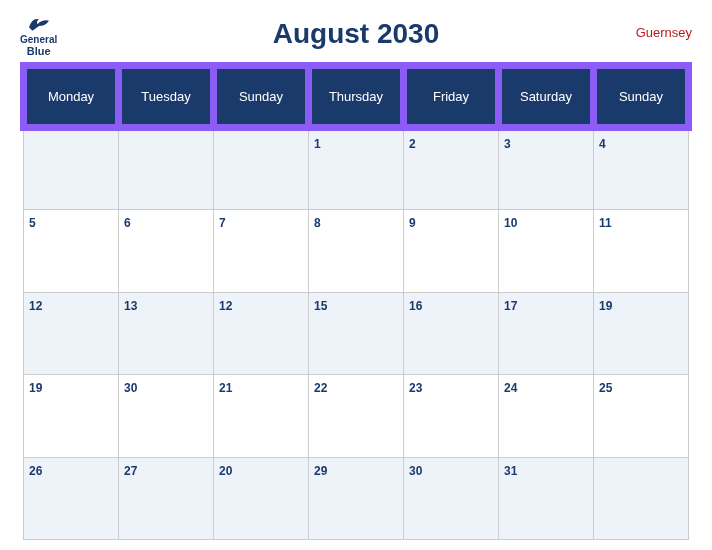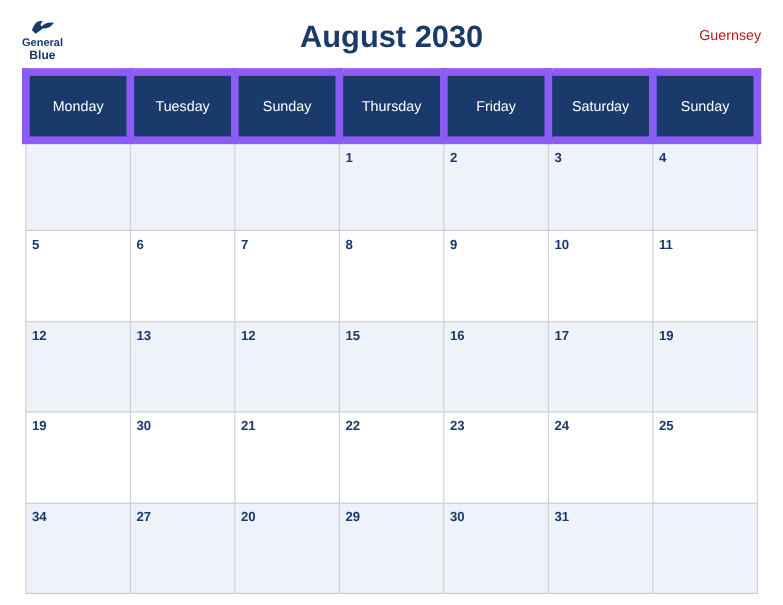--- a/index.html
+++ b/index.html
@@ -158,21 +158,21 @@
       <tr>
         <td><span class="day-num">19</span></td>
         <td><span class="day-num">30</span></td>
         <td><span class="day-num">21</span></td>
         <td><span class="day-num">22</span></td>
         <td><span class="day-num">23</span></td>
         <td><span class="day-num">24</span></td>
         <td><span class="day-num">25</span></td>
       </tr>
       <tr>
-        <td><span class="day-num">34</span></td>
+        <td><span class="day-num">26</span></td>
         <td><span class="day-num">27</span></td>
         <td><span class="day-num">20</span></td>
         <td><span class="day-num">29</span></td>
         <td><span class="day-num">30</span></td>
         <td><span class="day-num">31</span></td>
         <td class="empty"></td>
       </tr>
     </tbody>
 </table>
 

